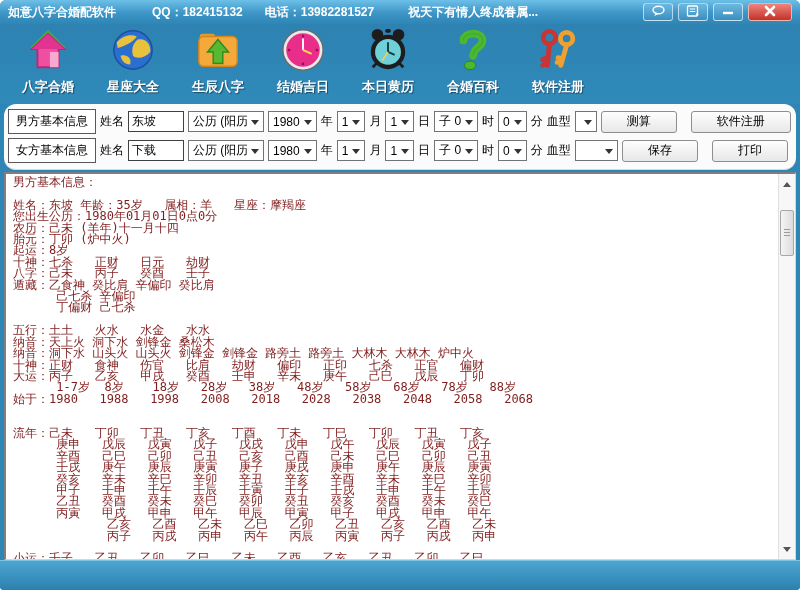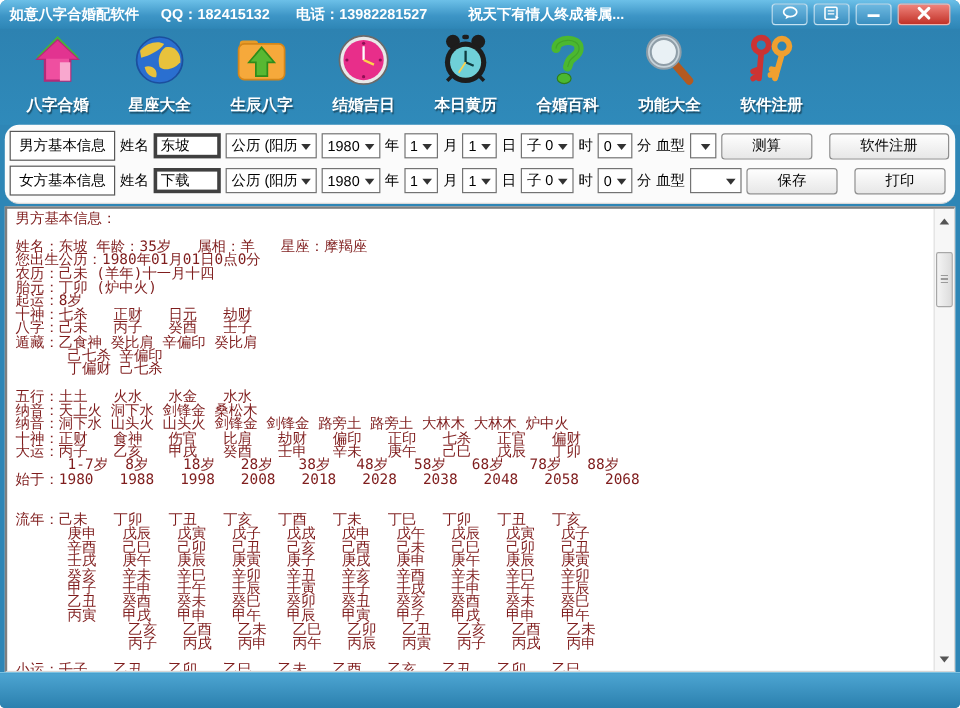--- a/index.html
+++ b/index.html
@@ -5,21 +5,21 @@
   * { box-sizing: border-box; }
   html,body { margin:0; padding:0; width:800px; height:590px; overflow:hidden;
               font-family:"Liberation Sans","DejaVu Sans",sans-serif; }
   .window { width:800px; height:590px; background:#2e86b6; border-radius:6px 6px 4px 4px;
             display:flex; flex-direction:column; }
 
   
   .titlebar { height:24px; flex:0 0 24px; display:flex; align-items:center; padding:0 8px;
               background:linear-gradient(180deg,#6cc0e8 0%,#3d95c6 55%,#2e86b6 100%);
               border-radius:6px 6px 0 0; color:#fff; font-weight:bold; font-size:12px; white-space:nowrap; }
-  .tb-title { margin-right:18px;text-align:center; }
+  .tb-title { margin-right:36px;text-align:center; }
   .tb-qq    { margin-right:22px; }
   .tb-phone { margin-right:34px; }
   .tb-marquee { flex:1 1 auto; overflow:hidden; }
   .win-btns { display:flex; gap:5px; margin-left:8px; }
   .win-btn { width:30px; height:18px; border:1px solid rgba(255,255,255,.6); border-radius:3px;
              background:linear-gradient(180deg,#6db8e0,#3a8fc0); display:flex; align-items:center;
              justify-content:center; cursor:pointer; }
   .win-btn.close { width:44px; background:linear-gradient(180deg,#ef837b,#c23228); border-color:#f0b4ae; }
 
   
@@ -29,21 +29,21 @@
   .tool svg { width:46px; height:46px; }
   .tool .lbl { color:#fff; font-weight:bold; font-size:13px; white-space:nowrap;
                text-shadow:1px 1px 1px rgba(0,0,0,.45); }
 
   
   .form-panel { flex:0 0 64px; margin:0 4px; background:#fbfbfb; padding:5px 4px 2px 4px;
                 border-bottom:1px solid #d9d9d9;border-radius:12px; }
   .frow { display:flex; align-items:center; height:25px; margin-bottom:4px; gap:4px;
           font-size:12px; white-space:nowrap; color:#000; }
   .section-box { border:1px solid #585858; background:#fff; padding:3px 7px; }
-  .tinput { width:56px; height:21px; border:3px solid #404040; background:#fff; font-size:12px;
+  .tinput { width:56px; height:21px; border:1px solid #404040; background:#fff; font-size:12px;
             padding:1px 3px; font-family:inherit; }
   .sel { height:21px; border:1px solid #737373; background:#fff; display:inline-flex;
          align-items:center; padding:0 4px; cursor:pointer; }
   .sel .v { flex:1 1 auto; overflow:hidden; }
   .arr { width:0; height:0; border:4px solid transparent; border-top:5px solid #333;
          margin-left:4px; margin-top:5px; flex:0 0 auto; }
   .w-cal{width:76px;} .w-year{width:54px;} .w-sm{width:38px;} .w-hr{width:50px;} .w-blood{width:66px;}
   .btn { height:22px; min-width:66px; border:1px solid #8e8e8e; border-radius:3px; font-size:12px;
          background:linear-gradient(180deg,#fefefe,#e7e7e7); cursor:pointer; padding:0 25px;
          font-family:inherit; }
@@ -194,30 +194,20 @@
       <span>
         <svg viewBox="0 0 48 48">
           <path d="M14 14 C14 5 34 4 34 14 C34 21 26 21 25 27 L24 30" fill="none" stroke="#4bb830" stroke-width="8" stroke-linecap="round"></path>
           <path d="M14 14 C14 5 34 4 34 14 C34 21 26 21 25 27 L24 30" fill="none" stroke="#2e7d1c" stroke-width="1" opacity="0.35"></path>
           <ellipse cx="21" cy="40" rx="6" ry="4.5" fill="#4bb830" stroke="#2e7d1c" stroke-width="1"></ellipse>
         </svg>
       </span>
       <span class="lbl">合婚百科</span>
     </div>
 
-    <div class="tool">
-      <span>
-        <svg viewBox="0 0 48 48">
-          <line x1="29" y1="28" x2="41" y2="42" stroke="#b45a20" stroke-width="7" stroke-linecap="round"></line>
-          <circle cx="19" cy="17" r="13" fill="#e9f1f5" stroke="#8f9ea8" stroke-width="5"></circle>
-          <circle cx="19" cy="17" r="13" fill="none" stroke="#c9d4da" stroke-width="1.5"></circle>
-        </svg>
-      </span>
-      <span class="lbl">功能大全</span>
-    </div>
 
     <div class="tool">
       <span>
         <svg viewBox="0 0 48 48">
           <g stroke="#cc3333" fill="none" stroke-width="5">
             <circle cx="15" cy="11" r="6.5"></circle>
             <path d="M15 18 L13 40 M13 32 L8 34 M13 37 L8 40" stroke-linecap="round"></path>
           </g>
           <g stroke="#f0a030" fill="none" stroke-width="5">
             <circle cx="33" cy="12" r="6.5"></circle>

